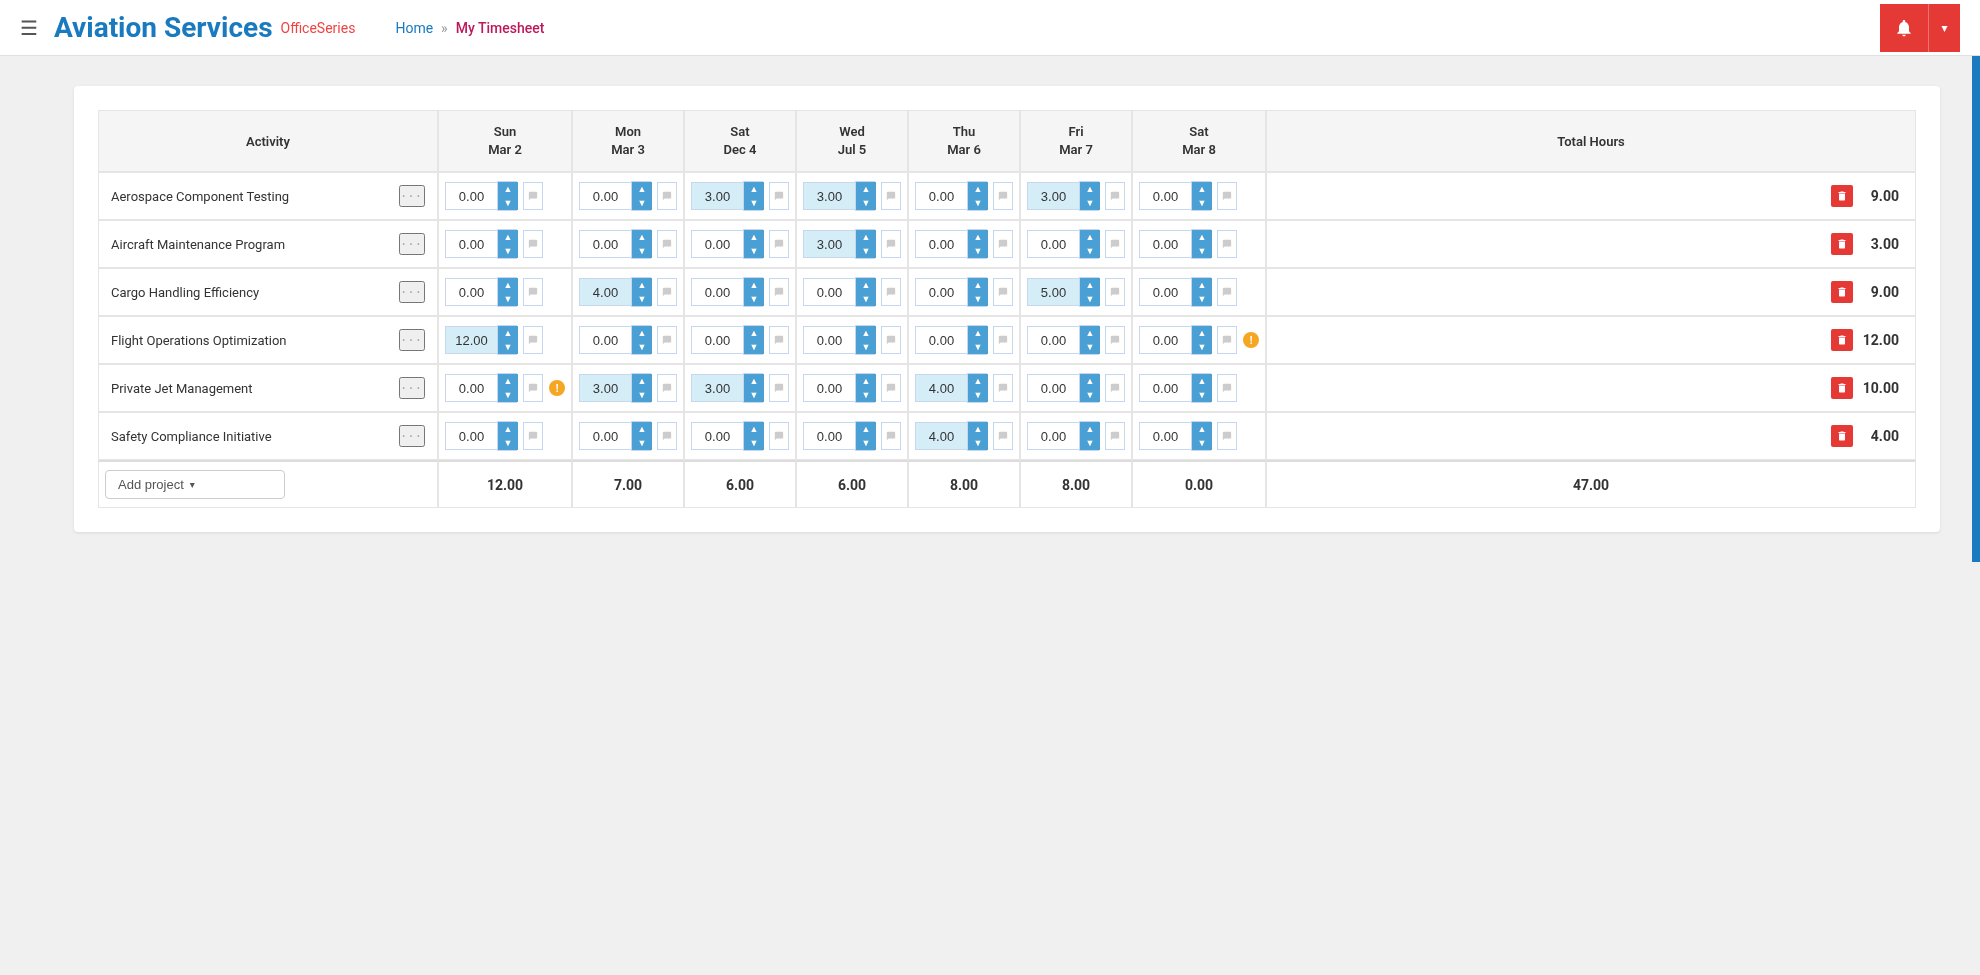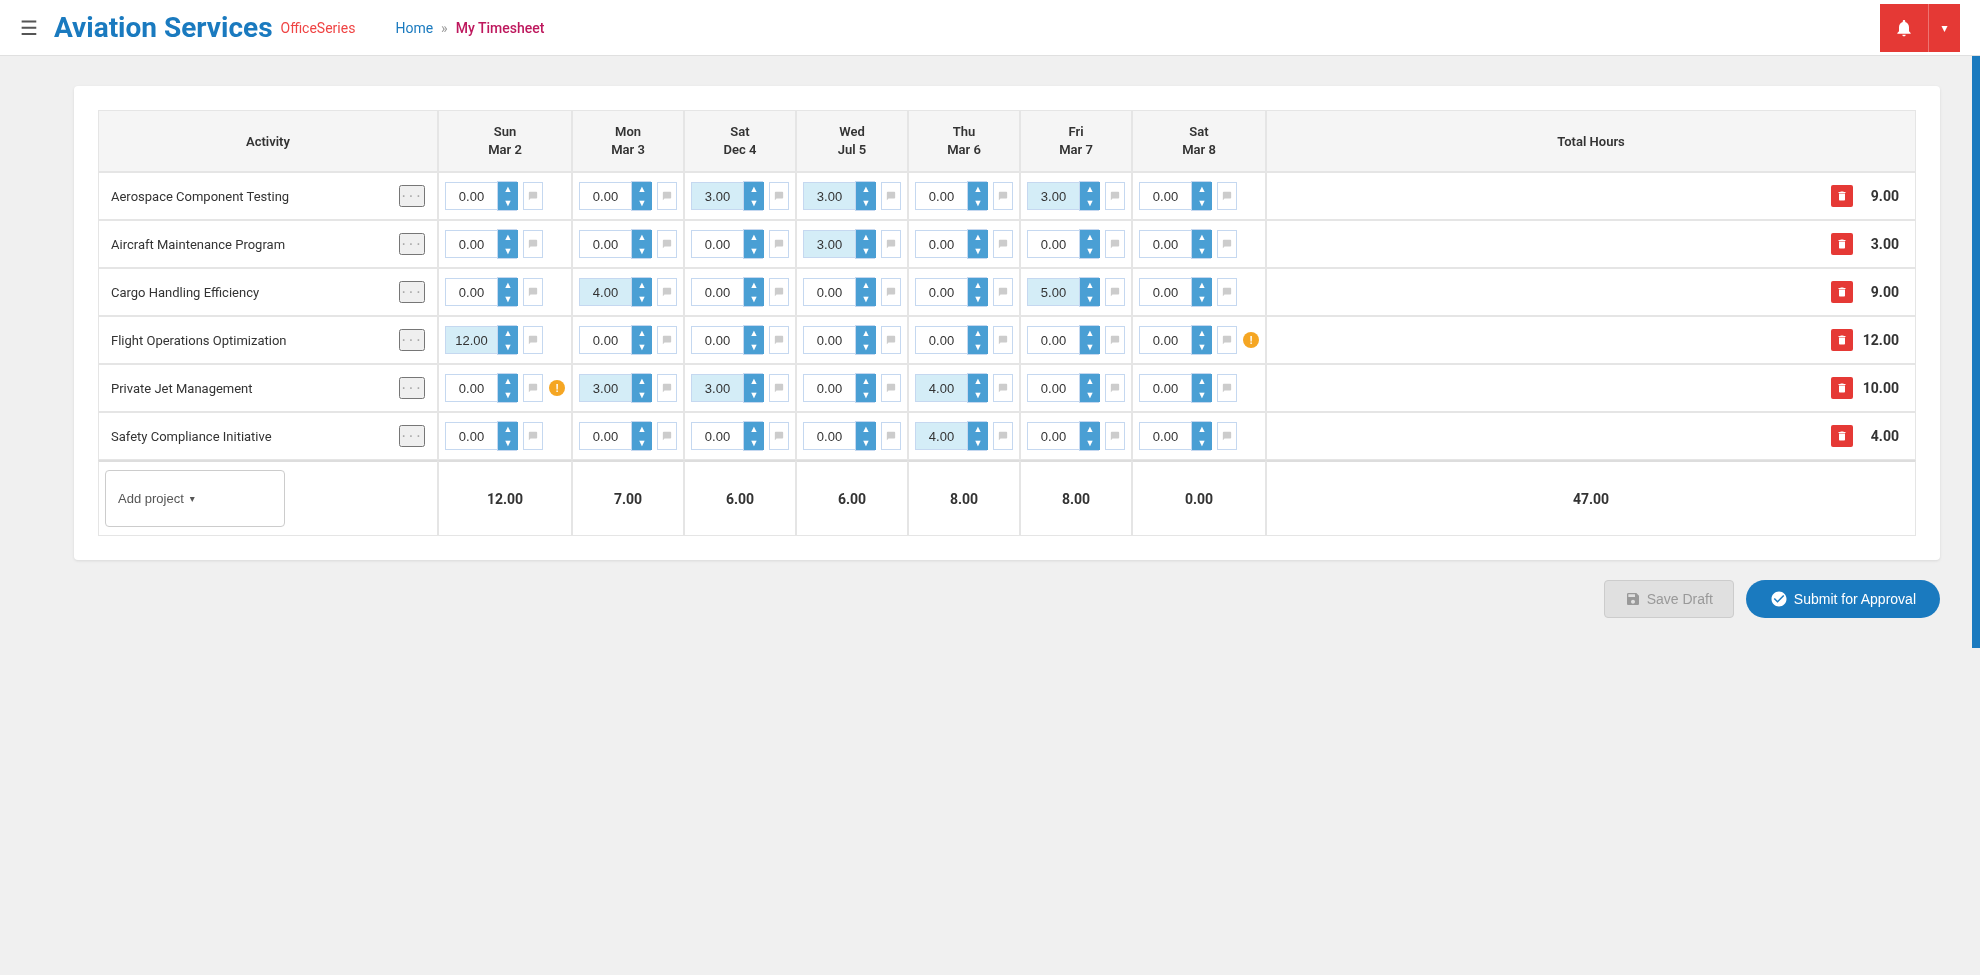--- a/index.html
+++ b/index.html
@@ -97,21 +97,21 @@
     
     .total-cell { text-align: right; font-weight: 700; font-size: 14px; padding-right: 10px; }
 
     
     .footer-row td { background: #fff; font-weight: 700; font-size: 14px; text-align: center; border-top: 2px solid #ddd; }
     .footer-row td.activity-footer { text-align: left; }
 
     
     .add-project-btn {
       display: flex; align-items: center; gap: 6px; background: #fff;
-      border: 1px solid #ccc; border-radius: 4px; padding: 20px 12px;
+      border: 1px solid #ccc; border-radius: 4px; padding: 6px 12px;
       cursor: pointer; font-size: 13px; color: #555; min-width: 180px;
     }
     .add-project-btn .chevron { font-size: 10px; }
 
     
     .bottom-actions { display: flex; justify-content: flex-end; margin-top: 20px; gap: 12px; }
     .save-draft-btn {
       background: #e0e0e0; border: 1px solid #ccc; color: #999; padding: 10px 20px;
       border-radius: 4px; cursor: pointer; font-size: 14px; display: flex; align-items: center; gap: 6px;
     }
@@ -1015,29 +1015,15 @@
             <td id="footer-3">6.00</td>
             <td id="footer-4">8.00</td>
             <td id="footer-5">8.00</td>
             <td id="footer-6">0.00</td>
             <td class="total-cell" id="footer-grand">47.00</td>
           </tr>
         </tfoot>
       </table>
     </div>
 
-    <div class="bottom-actions">
-      <button class="save-draft-btn">
-        <svg width="16" height="16" viewBox="0 0 24 24" fill="#999">
-          <path d="M17 3H5c-1.11 0-2 .9-2 2v14c0 1.1.89 2 2 2h14c1.1 0 2-.9 2-2V7l-4-4zm-5 16c-1.66 0-3-1.34-3-3s1.34-3 3-3 3 1.34 3 3-1.34 3-3 3zm3-10H5V5h10v4z"></path>
-        </svg>
-        <span>Save Draft</span>
-      </button>
-      <button class="submit-btn">
-        <svg class="check-circle" width="18" height="18" viewBox="0 0 24 24" fill="white">
-          <path d="M12 2C6.48 2 2 6.48 2 12s4.48 10 10 10 10-4.48 10-10S17.52 2 12 2zm-2 15l-5-5 1.41-1.41L10 14.17l7.59-7.59L19 8l-9 9z"></path>
-        </svg>
-        <span>Submit for Approval</span>
-      </button>
-    </div>
   </div>
   <div class="scrollbar-track"></div>
 </div>
 
 </body></html>

